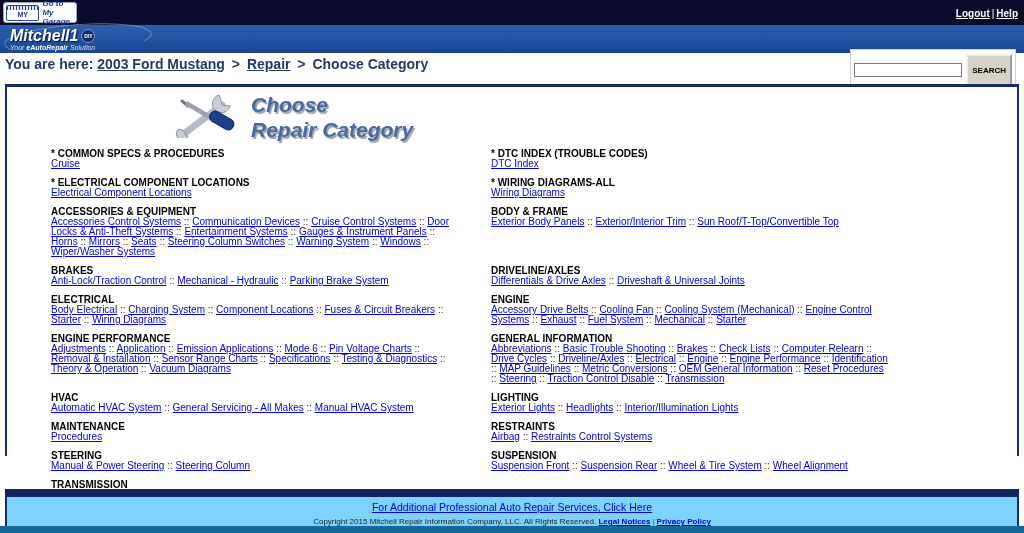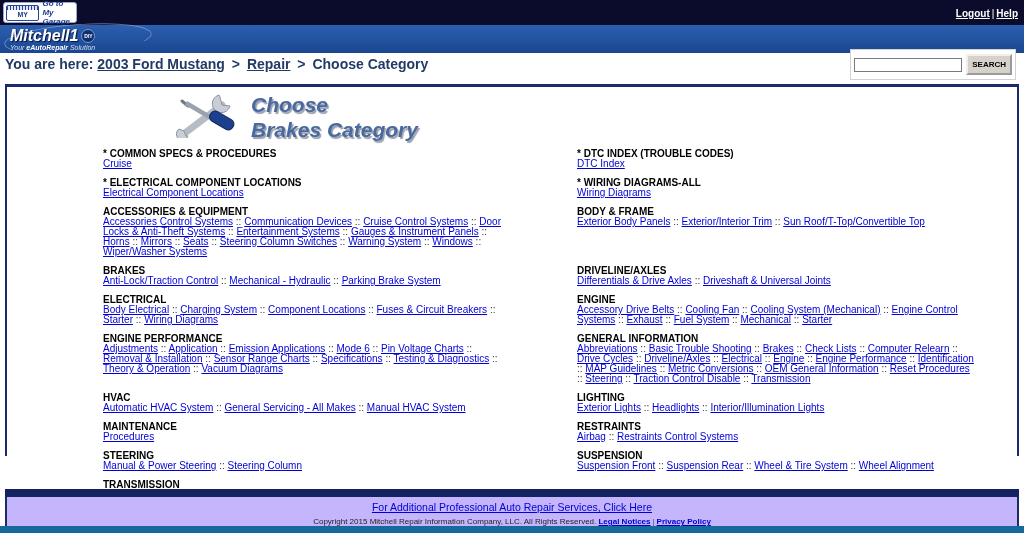--- a/index.html
+++ b/index.html
@@ -46,40 +46,40 @@
 
   
   .crumbrow { position: absolute; top: 53px; left: 0; right: 0; height: 31px; background: #fff; }
   .breadcrumb { position: absolute; left: 5px; top: 3px; font-size: 14px; color: #223a66; font-weight: bold; }
   .crumb-link { color: #223a66; text-decoration: underline; }
   .crumb-sep { margin: 0 3px; }
   .searchpanel { position: absolute; right: 8px; top: -4px; background: #fff; border: 1px solid #d2d2d2;
     padding: 4px 3px; display: flex; align-items: center; gap: 4px; }
   .search-input { width: 108px; height: 14px; border: 1px solid #7a7a7a; font-size: 10px; padding: 0 2px;
     font-family: "Liberation Sans", sans-serif; }
-  .search-btn { height: 21px; font-size: 8px; font-weight: bold; background: #d6d2ca; color: #000;
+  .search-btn { height: 32px; font-size: 8px; font-weight: bold; background: #d6d2ca; color: #000;
     border: 2px outset #efefef; padding: 0 4px; cursor: pointer; font-family: "Liberation Sans", sans-serif; }
 
   
   .panel { position: absolute; top: 84px; left: 5px; right: 5px; height: 372px; background: #fff;
     border-top: 3px solid #1b2a68; border-left: 2px solid #1b2a68; border-right: 2px solid #1b2a68; }
   .titleblock { position: absolute; left: 168px; top: 5px; display: flex; align-items: flex-start; }
   .titletext { margin-left: 12px; font-size: 21px; font-weight: bold; font-style: italic; color: #4a6a9f;
     line-height: 25px; text-shadow: 1.5px 1.5px 1px #9aa0ad; }
 
   .categories { position: absolute; top: 62px; left: 0; right: 0; }
-  .catrow { display: flex; padding-left: 96px; justify-content: space-between; }
+  .catrow { display: flex; padding-left: 44px; }
   .cell { width: 400px; margin-right: 40px; padding-bottom: 9px; font-size: 10px; line-height: 10px; }
   .cat-heading { font-weight: bold; color: #000; }
   .catlink { color: #0000d8; text-decoration: underline; }
   .sep { color: #333; }
 
   
   .footer-navy { position: absolute; top: 489px; left: 5px; right: 5px; height: 8px; background: #13235f; }
-  .footer-white { position: absolute; top: 497px; left: 5px; right: 5px; height: 29px; background: #c4b5fd;
+  .footer-white { position: absolute; top: 497px; left: 5px; right: 5px; height: 29px; background: #7dd3fc;
     border-left: 2px solid #1b2a68; border-right: 2px solid #1b2a68; text-align: center; }
   .promo-link { font-size: 10.5px; color: #0000d8; text-decoration: underline; display: inline-block; margin-top: 1px; }
   .copyline { font-size: 8px; color: #222; margin-top: 2px; }
   .legal-links { }
   .legal-link { color: #0000cc; font-weight: bold; text-decoration: underline; }
   .legal-sep { color: #555; margin: 0 2px; }
   .top-link { display: inline-block; font-size: 10px; font-weight: bold; color: #223a66;
     text-decoration: underline; margin-top: 3px; }
   .bottombar { position: absolute; top: 526px; left: 0; right: 0; height: 7px; background: #17699c; }
 </style>
@@ -148,21 +148,21 @@
         <path d="M44 3 a9 9 0 1 0 11 11 l-8 -1 -2 -8 z" fill="#c9cdd5" stroke="#8d939e" stroke-width="1"></path>
         <path d="M13 44 a6 6 0 1 1 -9 -7 l5 2 2 5 z" fill="#c9cdd5" stroke="#8d939e" stroke-width="1"></path>
 
         <path d="M7 9 L13 14" stroke="#6f7785" stroke-width="3" stroke-linecap="round"></path>
         <path d="M11 11 L38 27" stroke="#9aa2ae" stroke-width="4.5"></path>
         <rect x="34" y="23" width="26" height="11" rx="5" transform="rotate(30 47 28)" fill="#1d3f8f" stroke="#11275c" stroke-width="1"></rect>
       </svg>
     </span>
     <div class="titletext">
       <div>Choose</div>
-      <div>Brakes Category</div>
+      <div>Repair Category</div>
     </div>
   </div>
   <div class="categories">
       <div class="catrow">
         <div class="cell">
           <div class="cat-heading">* COMMON SPECS &amp; PROCEDURES</div>
           <div><a class="catlink">Cruise</a></div>
         </div>
         <div class="cell">
           <div class="cat-heading">* DTC INDEX (TROUBLE CODES)</div>

